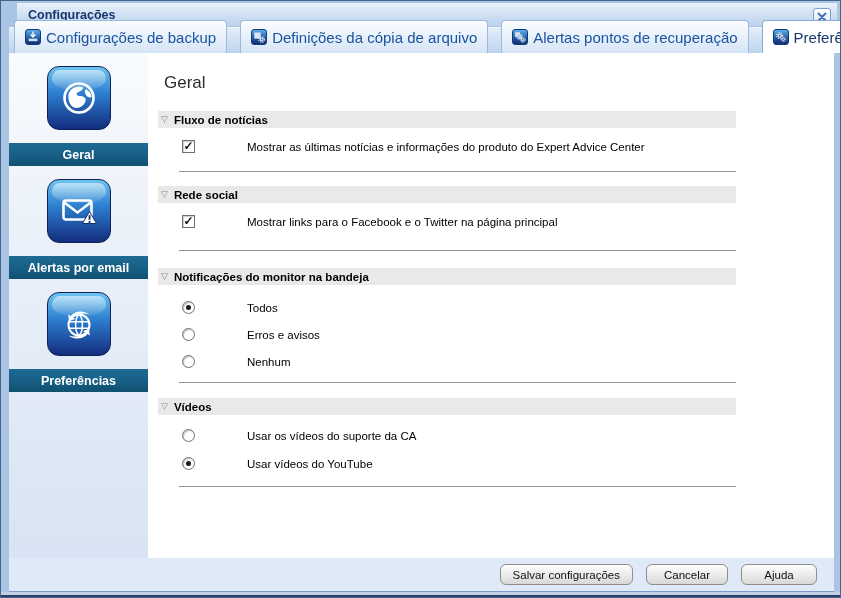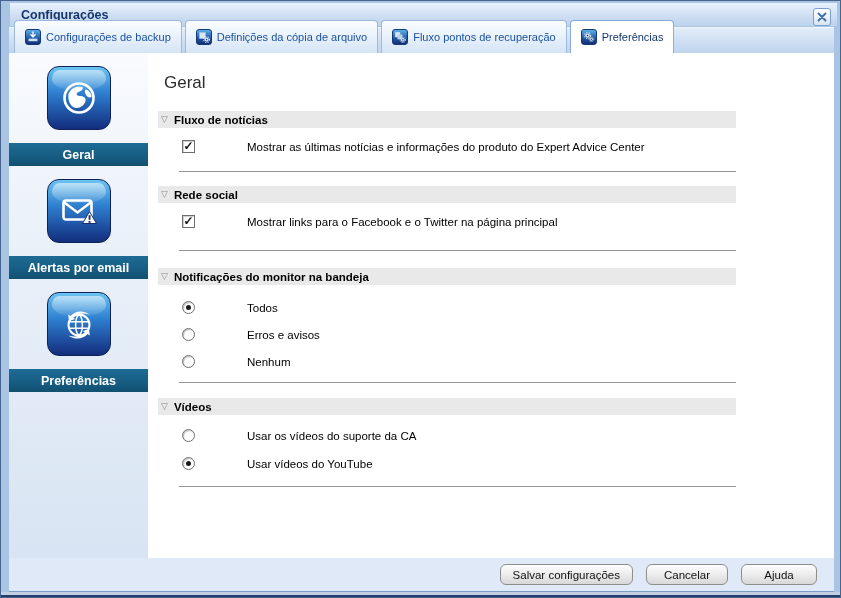--- a/index.html
+++ b/index.html
@@ -1,34 +1,34 @@
 <!DOCTYPE html>
 <html><head>
 <meta charset="utf-8">
 <style>
   * { margin:0; padding:0; box-sizing:border-box; }
   html,body { width:841px; height:598px; font-family:"Liberation Sans", sans-serif; background:#fff; }
   .window { position:relative; width:841px; height:598px; background:#aac5e4; border:1px solid #46648e; overflow:hidden; }
 
   
-  .titlebar { position:absolute; left:9px; top:2px; right:3px; height:23px;
+  .titlebar { position:absolute; left:16px; top:2px; right:3px; height:23px;
     background:linear-gradient(180deg,#e9f2fc 0%,#d3e2f4 45%,#bcd2ec 100%);
     display:flex; align-items:center; }
   .titlebar .title { margin-left:11px; font-size:12.5px; font-weight:bold; color:#17366e; }
   .close-btn { position:absolute; top:5px; right:6px; width:18px; height:18px; border:1px solid #7b9fd0; border-radius:3px;
     background:linear-gradient(180deg,#ffffff,#d7e4f4); display:flex; align-items:center; justify-content:center; cursor:pointer; }
 
   
   .tabstrip { position:absolute; left:8px; top:26px; width:825px; height:26px;
     background:linear-gradient(180deg,#e2edfa 0%,#cfdff3 55%,#bed4ee 100%);
     border-top:1px solid #f2f7fd; display:flex; align-items:flex-end; padding-left:5px; }
   .tab { height:22px; display:flex; align-items:center; gap:5px; padding:16px 10px;
-    border:1px solid #9db9de; border-bottom:none; border-radius:4px 4px 0 0; margin-right:3px;
+    border:1px solid #9db9de; border-bottom:none; border-radius:4px 4px 0 0; margin-right:13px;
     background:linear-gradient(180deg,#fbfdff 0%,#e8f1fb 50%,#d5e4f5 100%);
-    font-size:11px; color:#1b53a0; cursor:pointer; white-space:nowrap; position:relative; }
+    font-size:15px; color:#1b53a0; cursor:pointer; white-space:nowrap; position:relative; }
   .tab.active { background:#ffffff; height:24px; font-weight:normal; color:#14386e; z-index:3; border-color:#8aabd6; }
   .tabicon { width:16px; height:16px; border-radius:3px; border:1px solid #123a7a; flex:0 0 auto;
     background:linear-gradient(180deg,#5ab0e8 0%,#1d4f9e 65%,#142f72 100%);
     display:flex; align-items:center; justify-content:center; }
 
   
   .body { position:absolute; left:8px; top:52px; width:825px; height:505px; display:flex; background:#fff; }
   .sidebar { width:139px; height:100%; background:linear-gradient(180deg,#f9fbfe 0%,#ebf1f9 35%,#d8e4f3 100%); flex:0 0 auto; }
   .nav-item { cursor:pointer; }
   .tile-wrap { display:flex; justify-content:center; padding-top:13px; padding-bottom:13px; }
@@ -108,21 +108,21 @@
     <div class="tab">
       <span class="tabicon">
         <svg width="12" height="12" viewBox="0 0 12 12">
           <rect x="1.2" y="1.2" width="5" height="5" fill="#d9e6f5"></rect>
           <rect x="3.4" y="3.4" width="5" height="5" fill="#b8cfe9"></rect>
           <circle cx="8.8" cy="8.8" r="1.9" fill="#dfe5ee"></circle>
           <circle cx="8.8" cy="8.8" r="2.7" fill="none" stroke="#dfe5ee" stroke-width="1" stroke-dasharray="1 1.2"></circle>
           <circle cx="8.8" cy="8.8" r=".7" fill="#1d4f9e"></circle>
         </svg>
       </span>
-      <span>Fluxo pontos de recuperação</span>
+      <span>Alertas pontos de recuperação</span>
     </div>
     <div class="tab active">
       <span class="tabicon">
         <svg width="12" height="12" viewBox="0 0 12 12">
           <circle cx="4.6" cy="4.6" r="2.2" fill="#dfe5ee"></circle>
           <circle cx="4.6" cy="4.6" r="3" fill="none" stroke="#dfe5ee" stroke-width="1.1" stroke-dasharray="1.2 1.3"></circle>
           <circle cx="4.6" cy="4.6" r=".8" fill="#142f72"></circle>
           <circle cx="8.3" cy="8.3" r="1.7" fill="#c3cddb"></circle>
           <circle cx="8.3" cy="8.3" r="2.4" fill="none" stroke="#c3cddb" stroke-width="1" stroke-dasharray="1 1.1"></circle>
           <circle cx="8.3" cy="8.3" r=".6" fill="#142f72"></circle>

